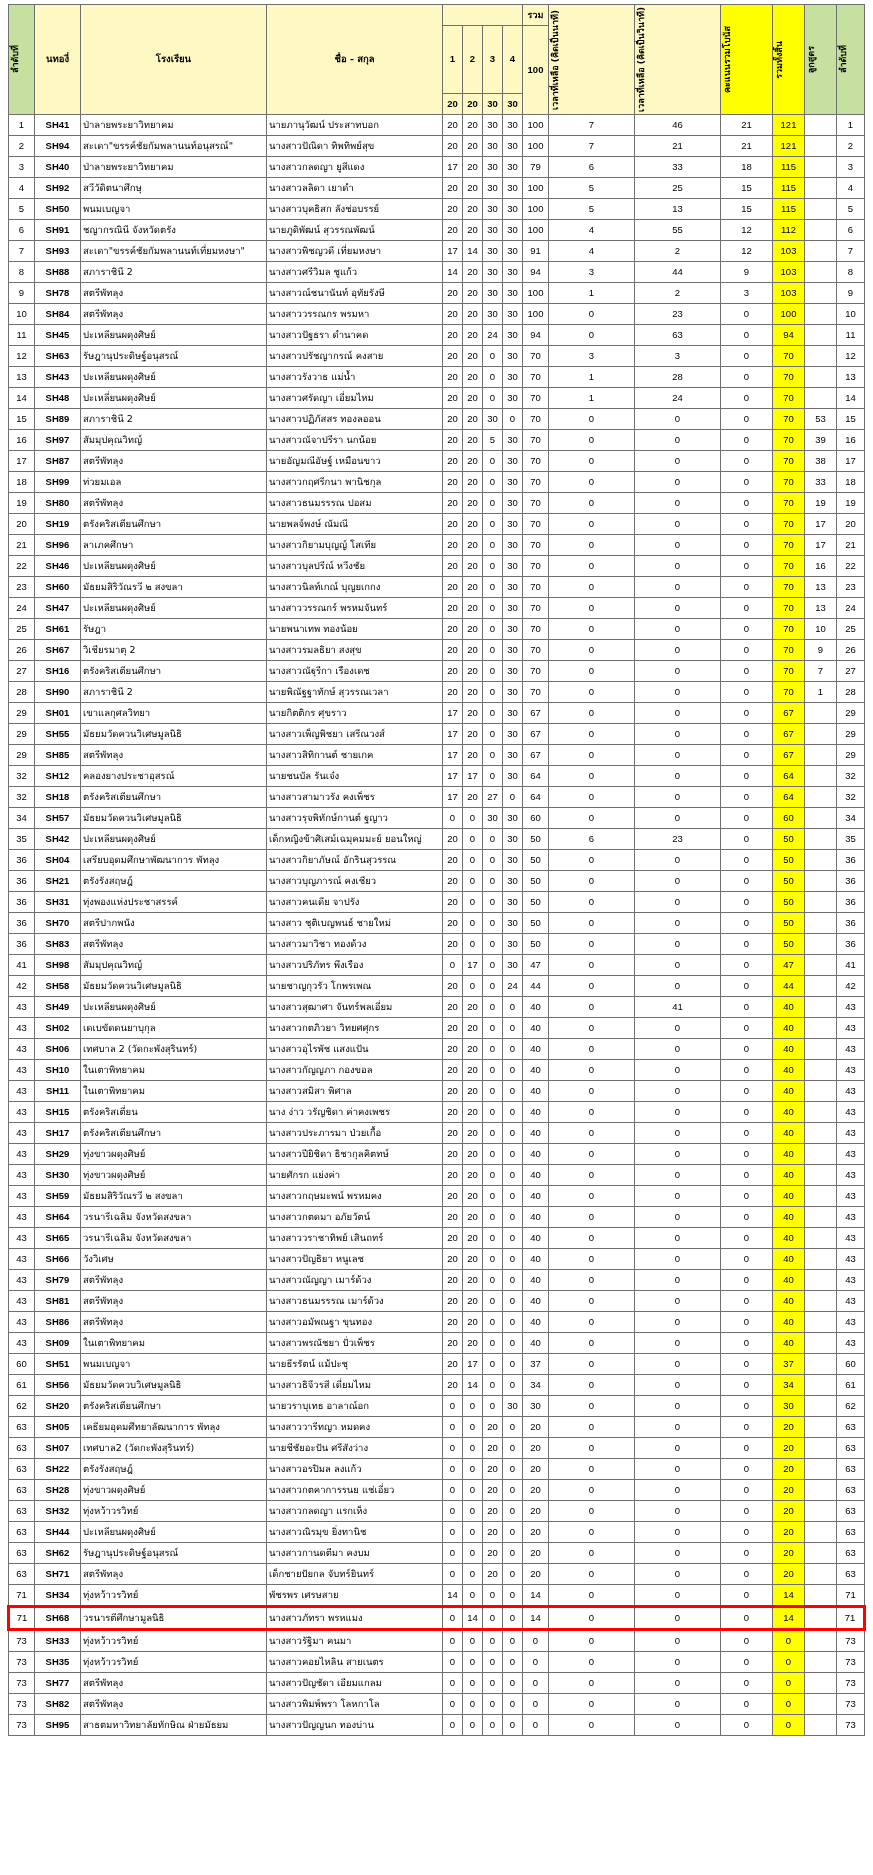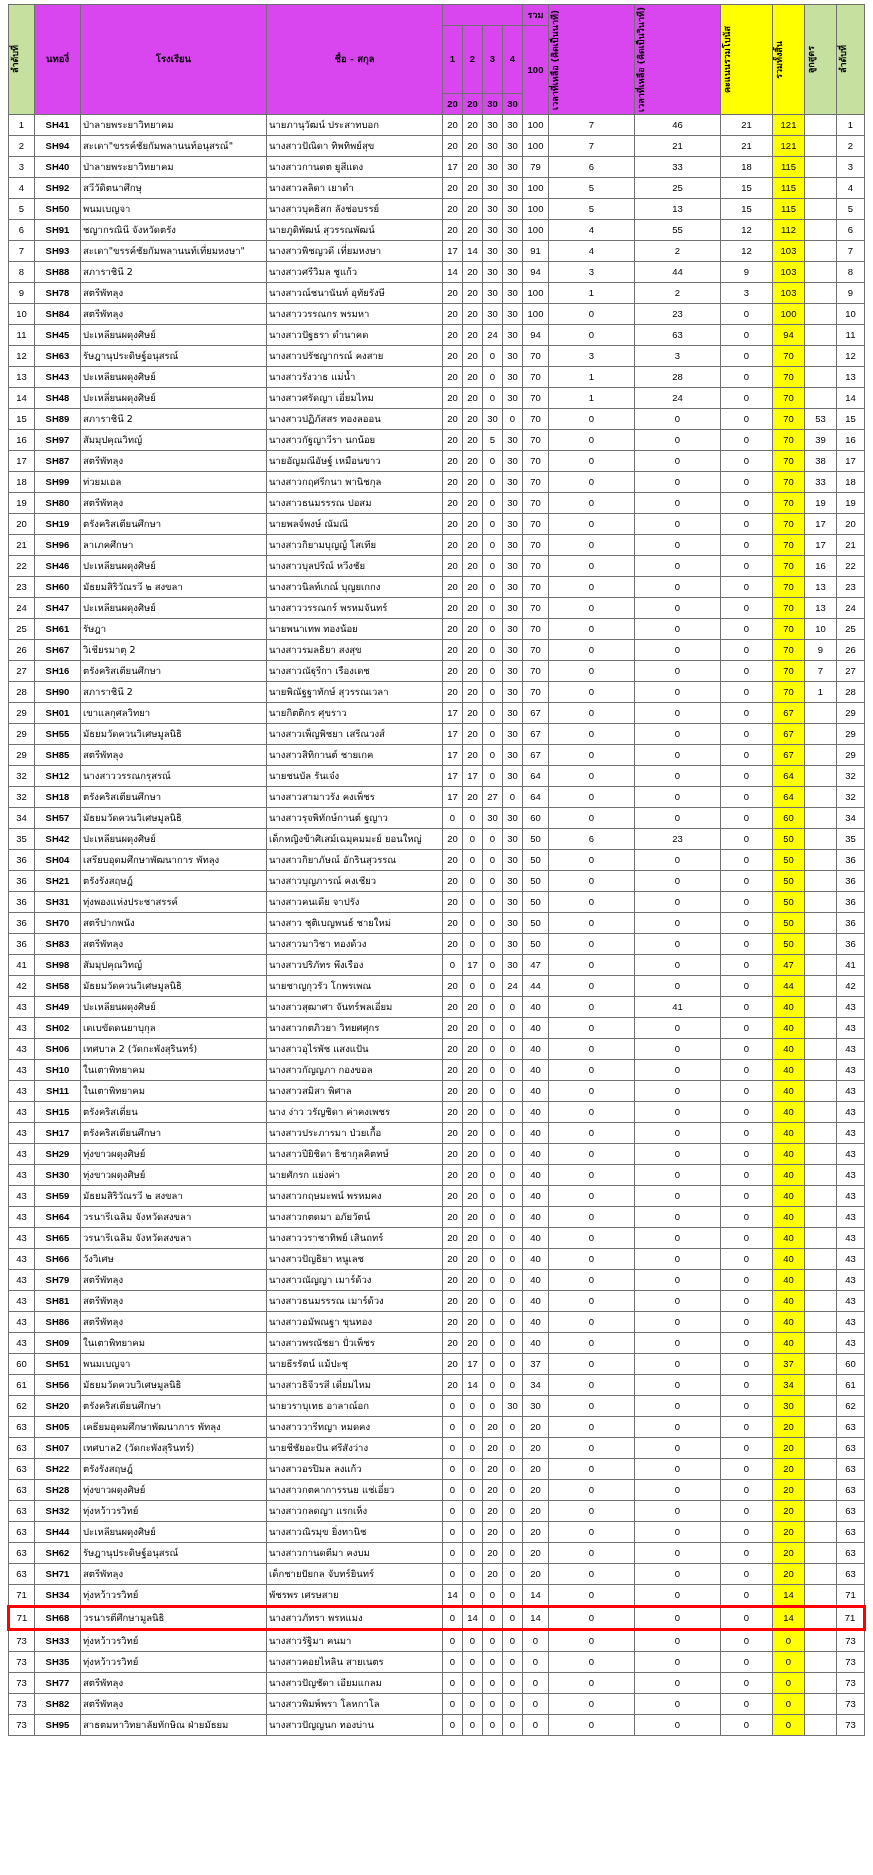--- a/index.html
+++ b/index.html
@@ -1,20 +1,20 @@
 <!DOCTYPE html>
 <html><head>
 <meta charset="utf-8">
 <style>
   html,body{margin:0;padding:0;background:#ffffff;}
   body{font-family:"Liberation Sans","DejaVu Sans",sans-serif;}
   #sheet{width:873px;background:#fff;padding:4px 0 0 0;box-sizing:border-box;}
   table.grid{border-collapse:collapse;table-layout:fixed;margin:0 auto;}
   table.grid td,table.grid th{border:1px solid #6f6f6f;font-size:9.5px;color:#000;padding:0 2px;height:20px;line-height:20px;overflow:hidden;white-space:nowrap;}
-  thead th{background:#d946ef;font-weight:bold;text-align:center;vertical-align:middle;}
+  thead th{background:#fef9c3;font-weight:bold;text-align:center;vertical-align:middle;}
   .vert{writing-mode:vertical-rl;transform:rotate(180deg);font-size:9px;line-height:1;padding:2px 0;text-align:center;}
   .hdr-rank{width:26px;}
   .hdr-code{width:46px;}
   .hdr-school{width:186px;}
   .hdr-name{width:176px;}
   .hdr-q{width:20px;}
   .hdr-sum{width:26px;}
   .hdr-time{width:86px;}
   .hdr-time2{width:86px;}
   .hdr-score{width:52px;}
@@ -130,21 +130,21 @@
           <td class="num">21</td>
           <td class="num">21</td>
           <td class="yellow">121</td>
           <td class="num"></td>
           <td class="c">2</td>
         </tr>
         <tr>
           <td class="c">3</td>
           <td class="code">SH40</td>
           <td class="l thai">ป่าลายพระยาวิทยาคม</td>
-          <td class="l thai">นางสาวกานดต  ยูสีแดง</td>
+          <td class="l thai">นางสาวกลดญา  ยูสีแดง</td>
           <td class="num">17</td>
           <td class="num">20</td>
           <td class="num">30</td>
           <td class="num">30</td>
           <td class="num">79</td>
           <td class="num">6</td>
           <td class="num">33</td>
           <td class="num">18</td>
           <td class="yellow">115</td>
           <td class="num"></td>
@@ -351,21 +351,21 @@
           <td class="num">0</td>
           <td class="num">0</td>
           <td class="yellow">70</td>
           <td class="num">53</td>
           <td class="c">15</td>
         </tr>
         <tr>
           <td class="c">16</td>
           <td class="code">SH97</td>
           <td class="l thai">สัมมุปคุณวิทญ์</td>
-          <td class="l thai">นางสาวกัฐญาวีรา นกน้อย</td>
+          <td class="l thai">นางสาวณัจาปรีรา นกน้อย</td>
           <td class="num">20</td>
           <td class="num">20</td>
           <td class="num">5</td>
           <td class="num">30</td>
           <td class="num">70</td>
           <td class="num">0</td>
           <td class="num">0</td>
           <td class="num">0</td>
           <td class="yellow">70</td>
           <td class="num">39</td>
@@ -622,21 +622,21 @@
           <td class="num">0</td>
           <td class="num">0</td>
           <td class="num">0</td>
           <td class="yellow">67</td>
           <td class="num"></td>
           <td class="c">29</td>
         </tr>
         <tr>
           <td class="c">32</td>
           <td class="code">SH12</td>
-          <td class="l thai">นางสาววรรณกรุสรณ์</td>
+          <td class="l thai">คลองยางประชาอุสรณ์</td>
           <td class="l thai">นายชนบัล รันเจ๋ง</td>
           <td class="num">17</td>
           <td class="num">17</td>
           <td class="num">0</td>
           <td class="num">30</td>
           <td class="num">64</td>
           <td class="num">0</td>
           <td class="num">0</td>
           <td class="num">0</td>
           <td class="yellow">64</td>
@@ -1149,21 +1149,21 @@
           <td class="num">0</td>
           <td class="num">0</td>
           <td class="num">0</td>
           <td class="yellow">30</td>
           <td class="num"></td>
           <td class="c">62</td>
         </tr>
         <tr>
           <td class="c">63</td>
           <td class="code">SH05</td>
-          <td class="l thai">เคธียมอุดมศึกษาพัฒนาการ พัทลุง</td>
+          <td class="l thai">เคธียมอุดมศึทยาลัฒนาการ พัทลุง</td>
           <td class="l thai">นางสาววารีทญา  หมดคง</td>
           <td class="num">0</td>
           <td class="num">0</td>
           <td class="num">20</td>
           <td class="num">0</td>
           <td class="num">20</td>
           <td class="num">0</td>
           <td class="num">0</td>
           <td class="num">0</td>
           <td class="yellow">20</td>

